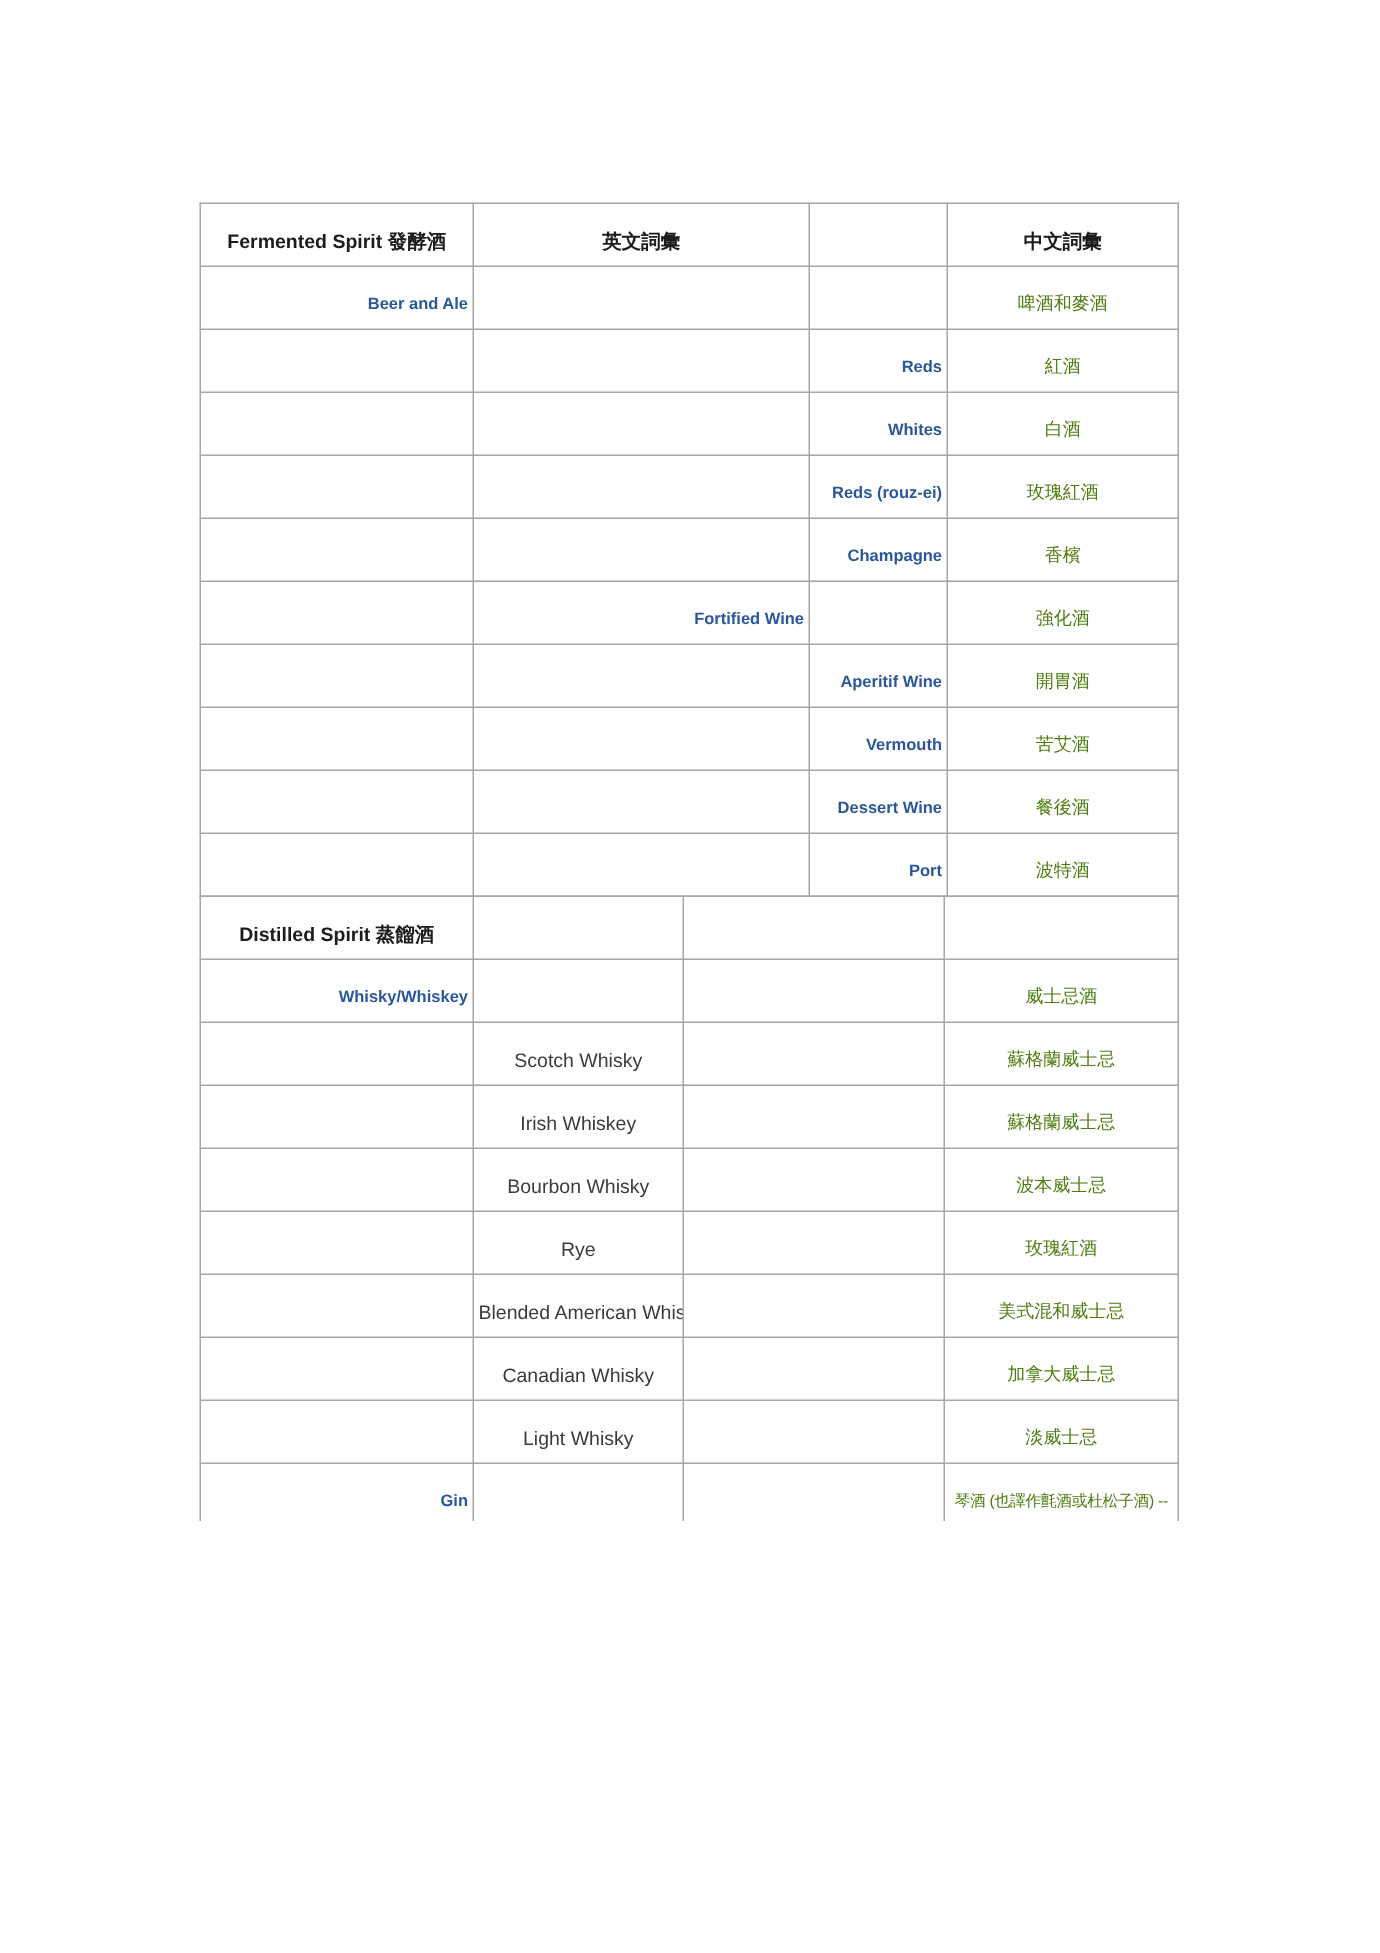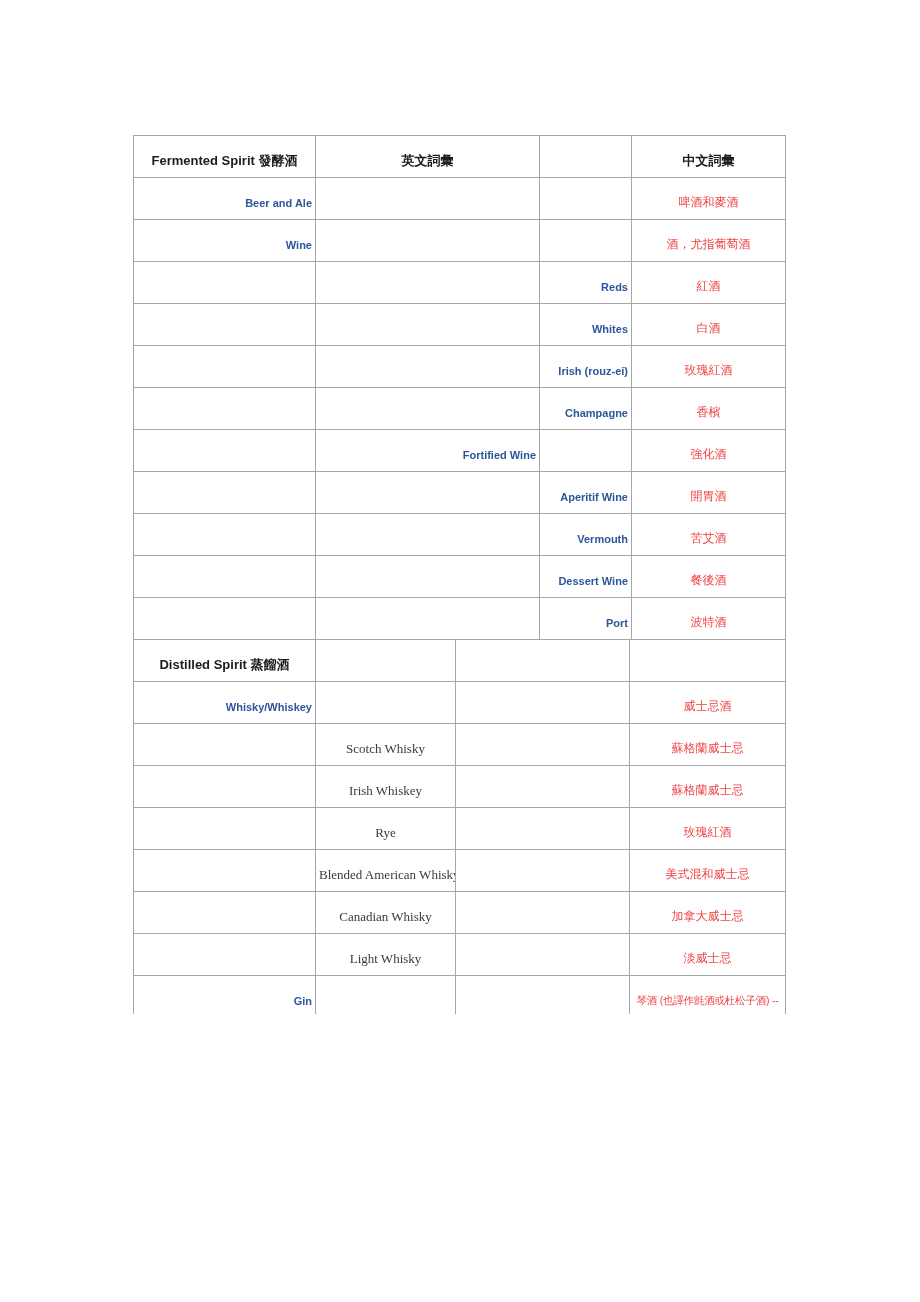--- a/index.html
+++ b/index.html
@@ -52,24 +52,23 @@
   td.blue {
     font-weight: bold;
     color: var(--blue);
     font-size: 11px;
     text-align: right;
   }
   td.en {
     color: var(--dark);
     font-size: 13px;
     font-weight: 400;
-    font-family: Liberation Serif, serif;
   }
   td.cn {
-    color: #ef4444;
+    color: #4d7c0f;
     font-size: 12px;
   }
   td.small {
     font-size: 10.5px;
     letter-spacing: -0.2px;
     margin-left: 16px;
   }
 </style>
 </head>
 <body>
@@ -91,41 +90,35 @@
             <td></td>
             <td class="h">中文詞彙</td>
           </tr>
           <tr>
             <td class="blue">Beer and Ale</td>
             <td></td>
             <td></td>
             <td class="cn">啤酒和麥酒</td>
           </tr>
           <tr>
-            <td class="blue">Wine</td>
-            <td></td>
-            <td></td>
-            <td class="cn">酒，尤指葡萄酒</td>
-          </tr>
-          <tr>
             <td></td>
             <td></td>
             <td class="blue">Reds</td>
             <td class="cn">紅酒</td>
           </tr>
           <tr>
             <td></td>
             <td></td>
             <td class="blue">Whites</td>
             <td class="cn">白酒</td>
           </tr>
           <tr>
             <td></td>
             <td></td>
-            <td class="blue">Irish (rouz-ei)</td>
+            <td class="blue">Reds (rouz-ei)</td>
             <td class="cn">玫瑰紅酒</td>
           </tr>
           <tr>
             <td></td>
             <td></td>
             <td class="blue">Champagne</td>
             <td class="cn">香檳</td>
           </tr>
           <tr>
             <td></td>
@@ -187,20 +180,26 @@
             <td class="cn">蘇格蘭威士忌</td>
           </tr>
           <tr>
             <td></td>
             <td class="en">Irish Whiskey</td>
             <td></td>
             <td class="cn">蘇格蘭威士忌</td>
           </tr>
           <tr>
             <td></td>
+            <td class="en">Bourbon Whisky</td>
+            <td></td>
+            <td class="cn">波本威士忌</td>
+          </tr>
+          <tr>
+            <td></td>
             <td class="en">Rye</td>
             <td></td>
             <td class="cn">玫瑰紅酒</td>
           </tr>
           <tr>
             <td></td>
             <td class="en">Blended American Whisky</td>
             <td></td>
             <td class="cn">美式混和威士忌</td>
           </tr>

